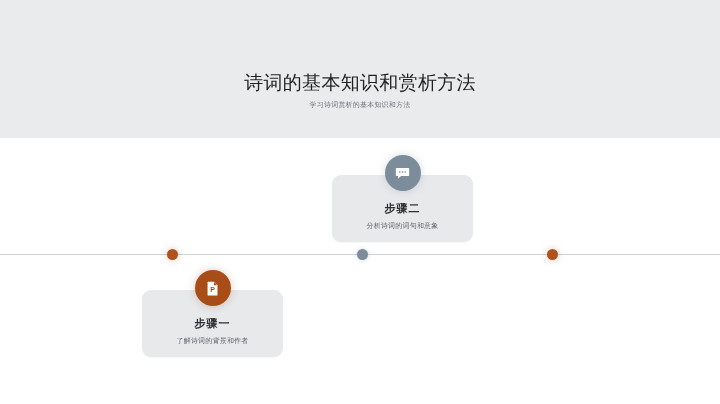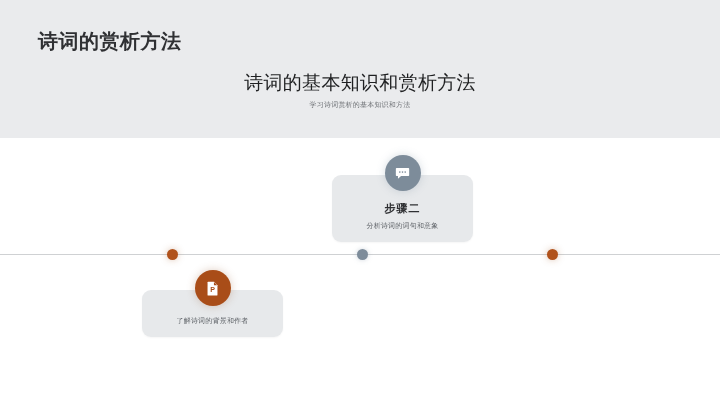--- a/index.html
+++ b/index.html
@@ -144,41 +144,41 @@
   #step-2 { left: 297px; top: 175px; }
   #step-3 { left: 487px; top: 290px; }
 </style>
 </head>
 <body>
 
 <div id="slide">
 
   <div class="header-band"></div>
 
-  <div class="page-title">诗词的赏析方法</div>
 
   <div class="hero">
     <div class="hero-title">诗词的基本知识和赏析方法</div>
     <div class="hero-subtitle">学习诗词赏析的基本知识和方法</div>
   </div>
 
   <div class="timeline-line"></div>
   <div class="node-dot dot-1"></div>
   <div class="node-dot dot-2"></div>
   <div class="node-dot dot-3"></div>
 
   <div class="step" id="step-1">
     <div class="step-card">
       <div class="step-icon icon-orange">
         <svg width="17" height="17" viewBox="0 0 24 24" aria-hidden="true">
           <path d="M6 2.5h8.2L19 7.3V21a1 1 0 0 1-1 1H6a1 1 0 0 1-1-1V3.5a1 1 0 0 1 1-1z" fill="#ffffff"></path>
           <path d="M14 2.8v4.6h4.6" fill="#a94d18"></path>
           <text x="12" y="17.4" text-anchor="middle" font-family="Liberation Sans, sans-serif" font-size="10" font-weight="bold" fill="#a94d18">P</text>
         </svg>
       </div>
+      <div class="step-title">步骤一</div>
       <div class="step-desc">了解诗词的背景和作者</div>
     </div>
   </div>
 
   <div class="step" id="step-2">
     <div class="step-card">
       <div class="step-icon icon-grey">
         <svg width="17" height="17" viewBox="0 0 24 24" aria-hidden="true">
           <path d="M3.6 4.2h16.8a1 1 0 0 1 1 1v9.4a1 1 0 0 1-1 1H10l-4.4 3.8v-3.8H3.6a1 1 0 0 1-1-1V5.2a1 1 0 0 1 1-1z" fill="#ffffff"></path>
           <circle cx="8.2" cy="10" r="1.15" fill="#7d8c9a"></circle>

